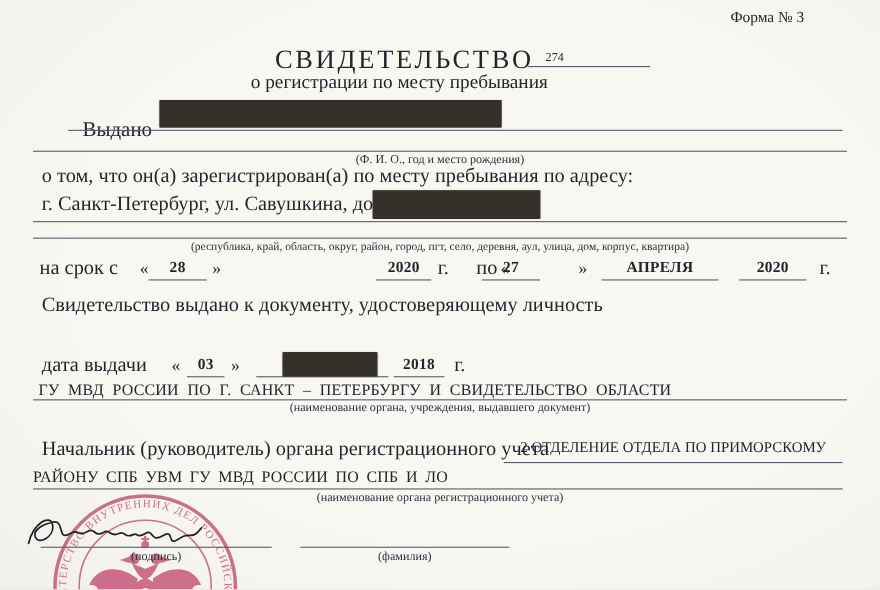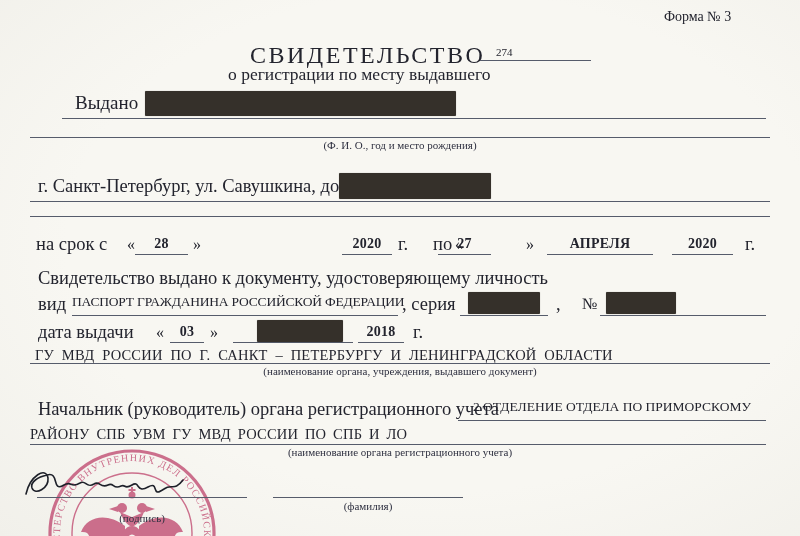--- a/index.html
+++ b/index.html
@@ -22,78 +22,67 @@
 </style>
 </head>
 <body>
 
 <div class="page">
 
   <div class="abs" style="top:9px;left:664px;font-size:14px;">Форма № 3</div>
 
   <div class="abs" style="top:42px;left:250px;font-size:24px;letter-spacing:2.5px;">СВИДЕТЕЛЬСТВО</div>
   <div class="abs" style="top:46px;left:480px;width:95px;border-bottom:1px solid #565c6b;padding:0 0 2px 16px;font-size:11px;">274</div>
-  <div class="abs" style="top:64px;left:228px;font-size:17.5px;">о регистрации по месту выдавшего</div>
+  <div class="abs" style="top:64px;left:228px;font-size:17.5px;">о регистрации по месту пребывания</div>
 
-  <div class="abs lbl" style="top:92px;left:75px;font-size:19px;">Выдано</div>
+  <div class="abs lbl" style="top:108px;left:75px;font-size:19px;">Выдано</div>
   <div class="redact" style="top:91px;left:145px;width:311px;height:25px;"></div>
   <div class="rule" style="top:118px;left:62px;width:704px;"></div>
   <div class="rule" style="top:137px;left:30px;width:740px;"></div>
   <div class="cap" style="top:139px;left:30px;width:740px;">(Ф. И. О., год и место рождения)</div>
 
+  <div class="abs lbl" style="top:150px;left:38px;">о том, что он(а) зарегистрирован(а) по месту пребывания по адресу:</div>
   <div class="abs lbl" style="top:176px;left:38px;">г. Санкт-Петербург, ул. Савушкина, дом</div>
   <div class="redact" style="top:173px;left:339px;width:152px;height:26px;"></div>
   <div class="rule" style="top:201px;left:30px;width:740px;"></div>
   <div class="rule" style="top:216px;left:30px;width:740px;"></div>
+  <div class="cap" style="top:219px;left:30px;width:740px;font-size:10.5px;">(республика, край, область, округ, район, город, пгт, село, деревня, аул, улица, дом, корпус, квартира)</div>
 
   <div class="abs" style="top:234px;left:36px;width:740px;height:24px;">
     <span class="abs lbl" style="top:0;left:0;">на срок с</span>
     <span class="abs quote" style="top:2px;left:91px;">«</span>
     <div class="cell" style="top:0;left:99px;width:53px;height:20px;"><span class="val">28</span></div>
     <span class="abs quote" style="top:2px;left:157px;">»</span>
     <div class="cell" style="top:0;left:306px;width:50px;height:20px;"><span class="val">2020</span></div>
     <span class="abs lbl" style="top:0;left:362px;">г.</span>
     <span class="abs lbl" style="top:0;left:397px;">по</span>
     <span class="abs quote" style="top:2px;left:419px;">«</span>
     <div class="cell" style="top:0;left:402px;width:53px;height:20px;"><span class="val">27</span></div>
     <span class="abs quote" style="top:2px;left:490px;">»</span>
     <div class="cell" style="top:0;left:511px;width:106px;height:20px;"><span class="val">АПРЕЛЯ</span></div>
     <div class="cell" style="top:0;left:636px;width:61px;height:20px;"><span class="val">2020</span></div>
     <span class="abs lbl" style="top:0;left:709px;">г.</span>
   </div>
 
   <div class="abs lbl" style="top:268px;left:38px;">Свидетельство выдано к документу, удостоверяющему личность</div>
 
-  <div class="abs" style="top:294px;left:0;width:800px;height:24px;">
-    <span class="abs lbl" style="top:0;left:38px;">вид</span>
-    <div class="cell" style="top:0;left:72px;width:326px;height:21px;font-size:13.5px;letter-spacing:-0.2px;">ПАСПОРТ ГРАЖДАНИНА РОССИЙСКОЙ ФЕДЕРАЦИИ</div>
-    <span class="abs lbl" style="top:0;left:402px;">, серия</span>
-    <div class="cell" style="top:0;left:460px;width:88px;height:21px;">
-      <div class="redact" style="top:-2px;left:8px;width:72px;height:22px;"></div>
-    </div>
-    <span class="abs lbl" style="top:0;left:556px;">,</span>
-    <span class="abs" style="top:1px;left:582px;font-size:16px;">№</span>
-    <div class="cell" style="top:0;left:600px;width:166px;height:21px;">
-      <div class="redact" style="top:-2px;left:6px;width:70px;height:22px;"></div>
-    </div>
-  </div>
 
   <div class="abs" style="top:322px;left:0;width:800px;height:24px;">
     <span class="abs lbl" style="top:0;left:38px;">дата выдачи</span>
     <span class="abs quote" style="top:2px;left:156px;">«</span>
     <div class="cell" style="top:0;left:170px;width:34px;height:20px;"><span class="val">03</span></div>
     <span class="abs quote" style="top:2px;left:210px;">»</span>
     <div class="cell" style="top:0;left:233px;width:120px;height:20px;">
       <div class="redact" style="top:-2px;left:24px;width:86px;height:22px;"></div>
     </div>
     <div class="cell" style="top:0;left:358px;width:46px;height:20px;"><span class="val">2018</span></div>
     <span class="abs lbl" style="top:0;left:413px;">г.</span>
   </div>
 
-  <div class="abs capsline" style="top:347px;left:35px;">ГУ МВД РОССИИ ПО Г. САНКТ – ПЕТЕРБУРГУ И ЛЕНИНГРАДСКОЙ ОБЛАСТИ</div>
+  <div class="abs capsline" style="top:347px;left:35px;">ГУ МВД РОССИИ ПО Г. САНКТ – ПЕТЕРБУРГУ И СВИДЕТЕЛЬСТВО ОБЛАСТИ</div>
   <div class="rule" style="top:363px;left:30px;width:740px;"></div>
   <div class="cap" style="top:365px;left:30px;width:740px;">(наименование органа, учреждения, выдавшего документ)</div>
 
   <div class="abs lbl" style="top:399px;left:38px;">Начальник (руководитель) органа регистрационного учета</div>
   <div class="cell" style="top:399px;left:458px;width:308px;height:21px;font-size:13.5px;">2 ОТДЕЛЕНИЕ ОТДЕЛА ПО ПРИМОРСКОМУ</div>
   <div class="abs capsline" style="top:426px;left:30px;word-spacing:3px;">РАЙОНУ СПБ УВМ ГУ МВД РОССИИ ПО СПБ И ЛО</div>
   <div class="rule" style="top:444px;left:30px;width:736px;"></div>
   <div class="cap" style="top:446px;left:30px;width:740px;">(наименование органа регистрационного учета)</div>
 
   <svg class="abs" style="top:448px;left:47px;opacity:.78;" width="170" height="170" viewBox="0 0 170 170">
@@ -123,18 +112,18 @@
       <ellipse cx="85" cy="96" rx="12" ry="18"></ellipse>
       <path d="M85,110 l-14,26 h28 z"></path>
       <ellipse cx="85" cy="94" rx="5.5" ry="7.5" fill="#f6f5f0"></ellipse>
     </g>
   </svg>
 
   <svg class="abs sig-svg" style="top:458px;left:20px;" width="180" height="48" viewBox="0 0 180 48">
     <path d="M6,36 C10,18 26,8 28,20 C29,30 15,38 12,30 C10,24 18,19 27,17 C40,13 31,35 44,27 C52,22 50,31 60,25 C66,21 66,31 74,26 C80,22 80,31 88,27 C94,24 93,32 101,28 C106,26 104,32 112,27 C120,22 116,36 128,29 C140,22 130,41 144,31 C152,25 154,34 163,22"></path>
   </svg>
   <div class="rule" style="top:497px;left:37px;width:210px;"></div>
-  <div class="cap" style="top:512px;left:62px;width:160px;">(подпись)</div>
+  <div class="cap" style="top:500px;left:62px;width:160px;">(подпись)</div>
 
   <div class="rule" style="top:497px;left:273px;width:190px;"></div>
   <div class="cap" style="top:500px;left:273px;width:190px;">(фамилия)</div>
 
 </div>
 
 </body></html>

